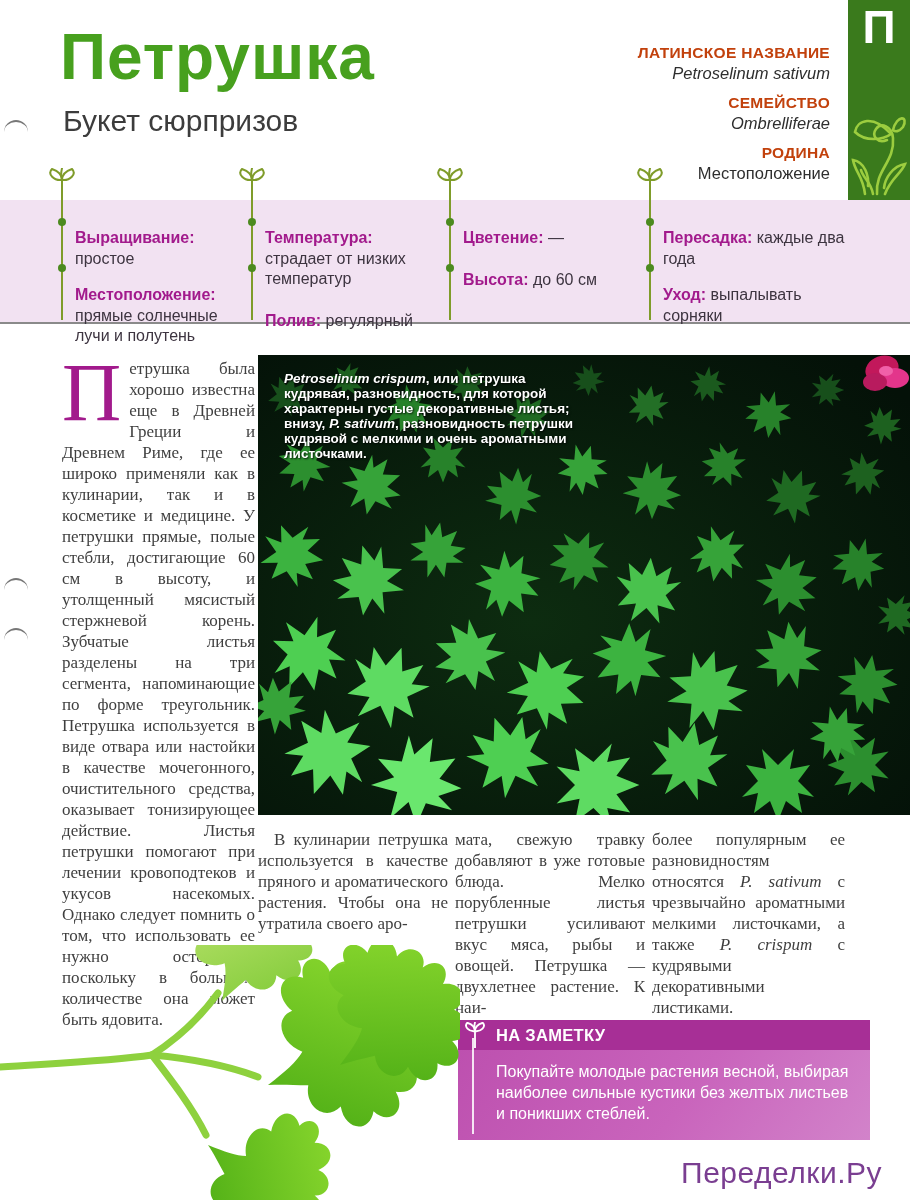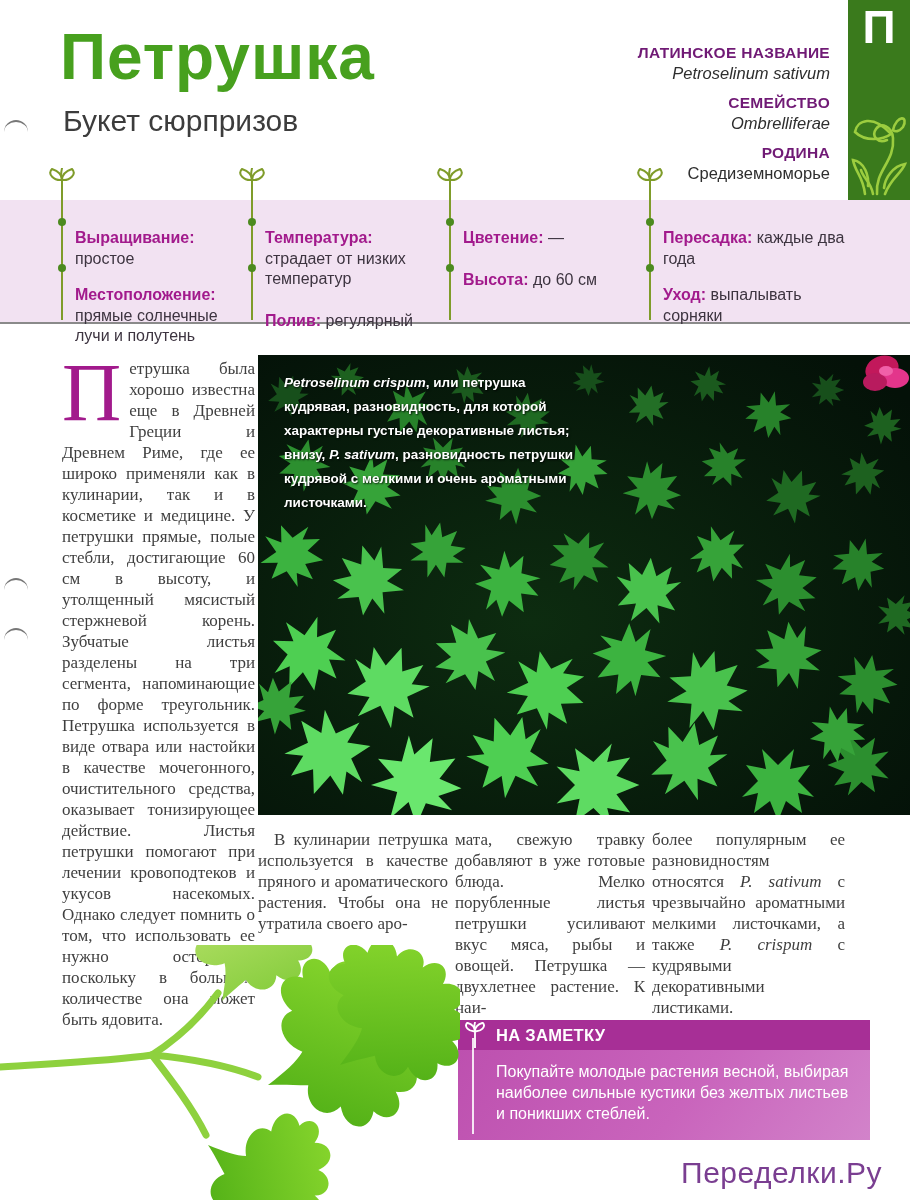--- a/index.html
+++ b/index.html
@@ -5,21 +5,21 @@
   html,body{margin:0;padding:0;background:#e8e8e8;}
   .page{position:relative;width:910px;height:1201px;background:#ffffff;overflow:hidden;
         font-family:"Liberation Sans",sans-serif;}
 
   
   .title{position:absolute;left:60px;top:20px;font-size:64px;font-weight:bold;
          color:#47a01e;letter-spacing:1px;}
   .subtitle{position:absolute;left:63px;top:104px;font-size:30px;color:#3c3c3c;}
 
   .tax{position:absolute;left:560px;top:44px;width:270px;text-align:right;}
-  .tax-label{color:#701a75;font-weight:bold;font-size:15.5px;margin-top:11px;letter-spacing:.3px;}
+  .tax-label{color:#c2410c;font-weight:bold;font-size:15.5px;margin-top:11px;letter-spacing:.3px;}
   .tax-latin{color:#2e2e2e;font-size:16.5px;font-style:italic;margin-top:2px;}
   .tax-plain{color:#2e2e2e;font-size:16.5px;margin-top:2px;}
 
   .tab{position:absolute;left:848px;top:0;width:62px;height:200px;background:#3a7a1c;
        text-align:center;}
   .tab-letter{color:#fff;font-size:46px;font-weight:bold;line-height:1;padding-top:4px;
               font-family:"Liberation Sans",sans-serif;}
   .tab-plant{position:absolute;left:3px;bottom:4px;}
 
   
@@ -41,21 +41,21 @@
   .dropcap{float:left;font-family:"Liberation Serif",serif;color:#a21a8c;
            font-size:82px;line-height:62px;margin:4px 8px 0 0;}
   .colA{position:absolute;left:258px;top:829px;width:190px;text-indent:16px;}
   .colB{position:absolute;left:455px;top:829px;width:190px;}
   .colC{position:absolute;left:652px;top:829px;width:193px;}
   .lat{font-style:italic;}
 
   
   .photo{position:absolute;left:258px;top:355px;width:652px;height:460px;}
   .caption{position:absolute;left:284px;top:371px;width:300px;color:#ffffff;
-           font-weight:bold;font-size:13.5px;line-height:24px;
+           font-weight:bold;font-size:13.5px;line-height:15px;
            text-shadow:1px 1px 2px rgba(0,0,0,.85);}
   .caption .lat{font-style:italic;}
 
   
   .note{position:absolute;left:458px;top:1020px;width:412px;height:120px;}
   .note-header{height:30px;background:#a72f96;color:#fff;font-weight:bold;font-size:16.5px;
                display:flex;align-items:center;padding-left:38px;letter-spacing:.3px;}
   .note-body{height:90px;background:linear-gradient(125deg,#bd50af 0%,#c964bc 55%,#d283ca 100%);
              color:#fff;font-size:16px;line-height:21px;padding:11px 20px 0 38px;box-sizing:border-box;}
   .note-line{position:absolute;left:14px;top:18px;width:2px;height:96px;background:rgba(255,255,255,.85);}
@@ -75,21 +75,21 @@
 
   <div class="title">Петрушка</div>
   <div class="subtitle">Букет сюрпризов</div>
 
   <div class="tax">
     <div class="tax-label" style="margin-top:0">ЛАТИНСКОЕ НАЗВАНИЕ</div>
     <div class="tax-latin">Petroselinum sativum</div>
     <div class="tax-label">СЕМЕЙСТВО</div>
     <div class="tax-latin">Ombrelliferae</div>
     <div class="tax-label">РОДИНА</div>
-    <div class="tax-plain">Средиземноморье</div>
+    <div class="tax-plain">Местоположение</div>
   </div>
 
   <div class="tab">
     <div class="tab-letter">П</div>
     <svg class="tab-plant" width="56" height="122" viewBox="0 0 56 122">
       <g fill="none" stroke="#9ccd3f" stroke-width="2.6" stroke-linecap="round">
         <path d="M26,120 C24,96 44,88 42,64 C41,52 30,48 25,55 C20,62 27,70 36,66"></path>
         <path d="M40,60 C22,40 6,46 4,58 C14,68 32,66 40,60 Z"></path>
         <path d="M42,56 C46,40 58,42 52,53 C48,58 44,58 42,56 Z"></path>
         <path d="M14,120 C12,102 4,98 2,86 C14,88 18,102 17,112"></path>

